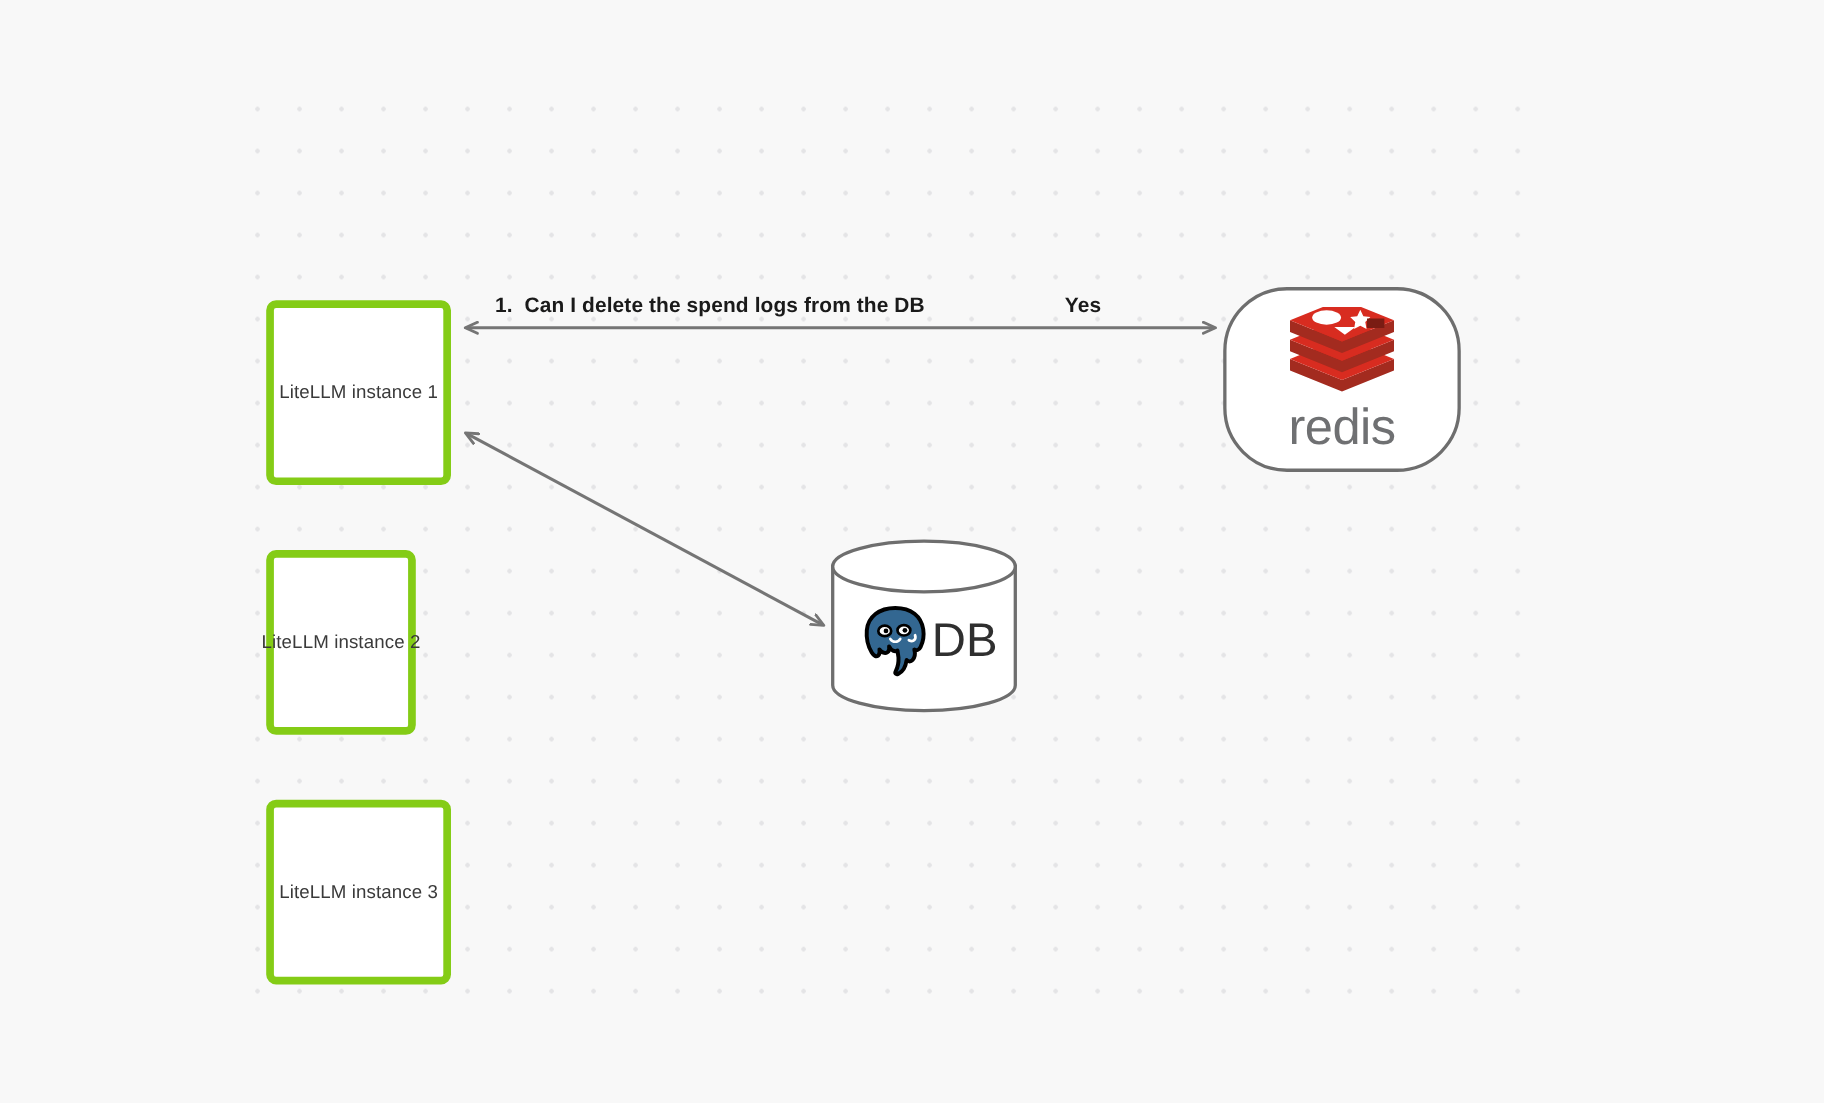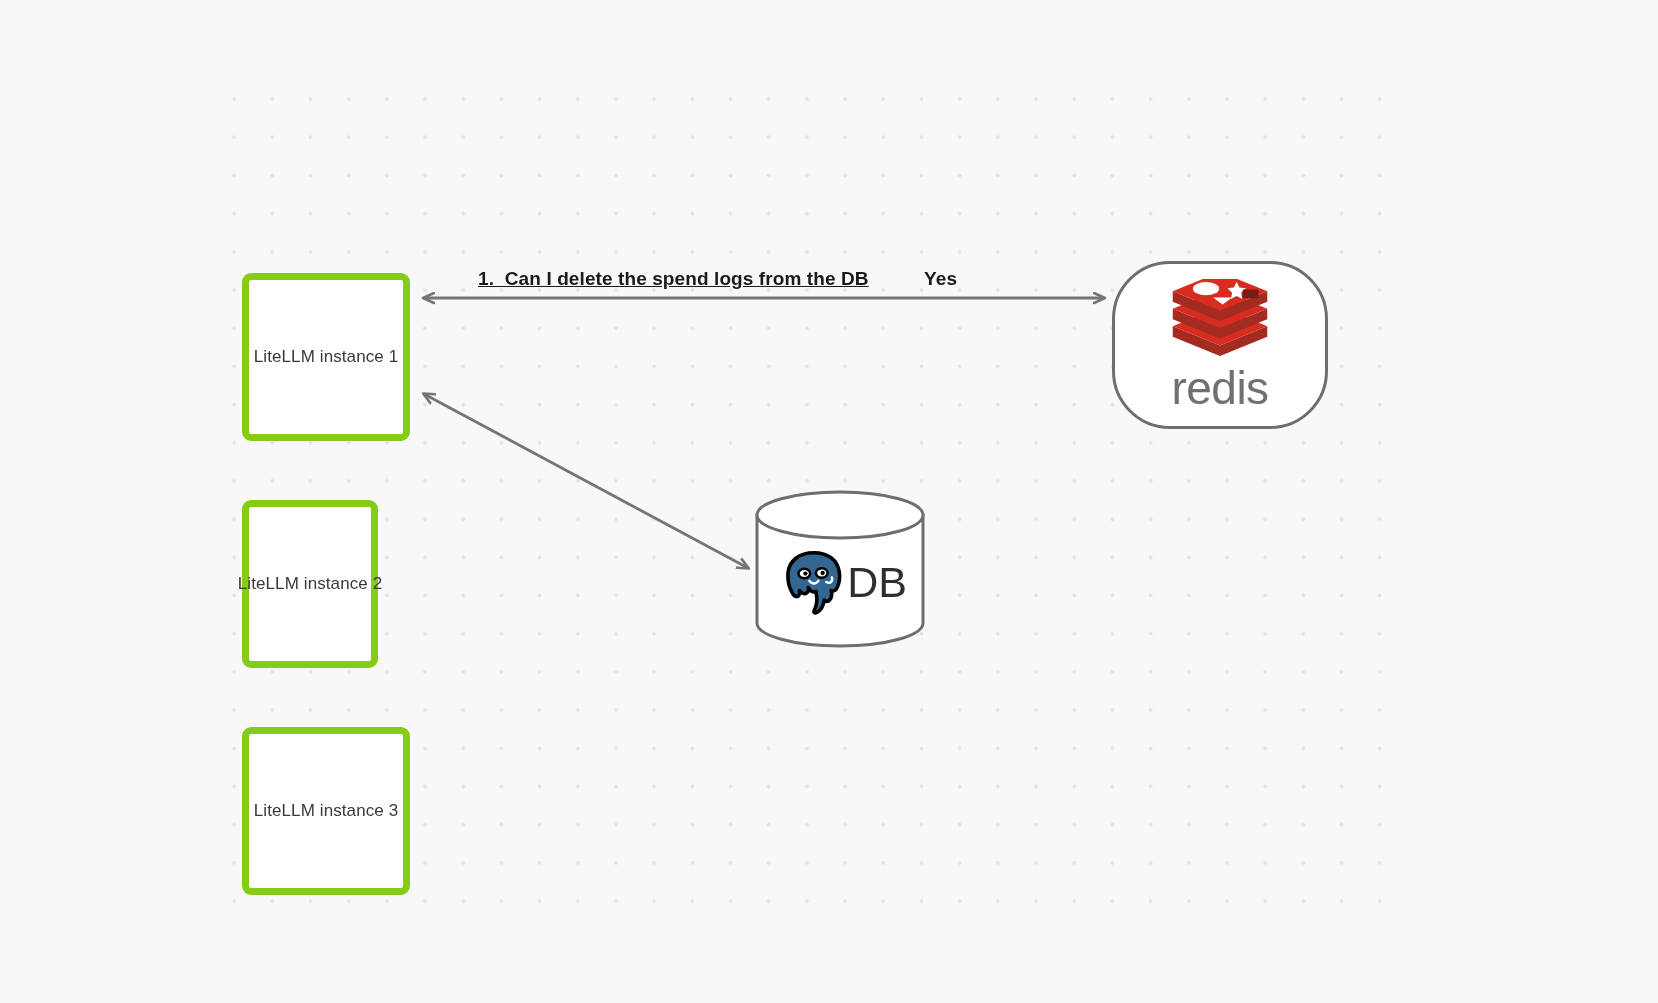--- a/index.html
+++ b/index.html
@@ -147,23 +147,23 @@
       <marker id="arrow-start" markerWidth="14" markerHeight="14" refX="3" refY="6" orient="auto" markerUnits="userSpaceOnUse">
         <path d="M13,1 L2,6 L13,11" fill="none" stroke="#757575" stroke-width="2.6" stroke-linecap="round" stroke-linejoin="round"></path>
       </marker>
     </defs>
 
     <line x1="424" y1="298" x2="1104" y2="298" stroke="#757575" stroke-width="2.8" marker-start="url(#arrow-start)" marker-end="url(#arrow-end)"></line>
 
     <line x1="424" y1="394" x2="748" y2="568" stroke="#757575" stroke-width="2.8" marker-start="url(#arrow-start)" marker-end="url(#arrow-end)"></line>
   </svg>
 
-  <div class="edge-label" style="left:478px; top:268px;text-decoration:underline;">1.  Can I delete the spend logs from the DB</div>
-
-  <div class="edge-label" style="left:924px; top:268px;">Yes</div>
+  <div class="edge-label" style="left:450px; top:268px;">1.  Can I delete the spend logs from the DB</div>
+
+  <div class="edge-label" style="left:968px; top:268px;">Yes</div>
 
 
   <div class="node box-node" id="node-litellm-1" style="left:242px; top:261px; width:168px; height:168px;">
     <span class="label">LiteLLM instance 1</span>
   </div>
 
   <div class="node box-node" id="node-litellm-2" style="left:242px; top:488px; width:136px; height:168px;">
     <span class="label">LiteLLM instance 2</span>
   </div>
 

